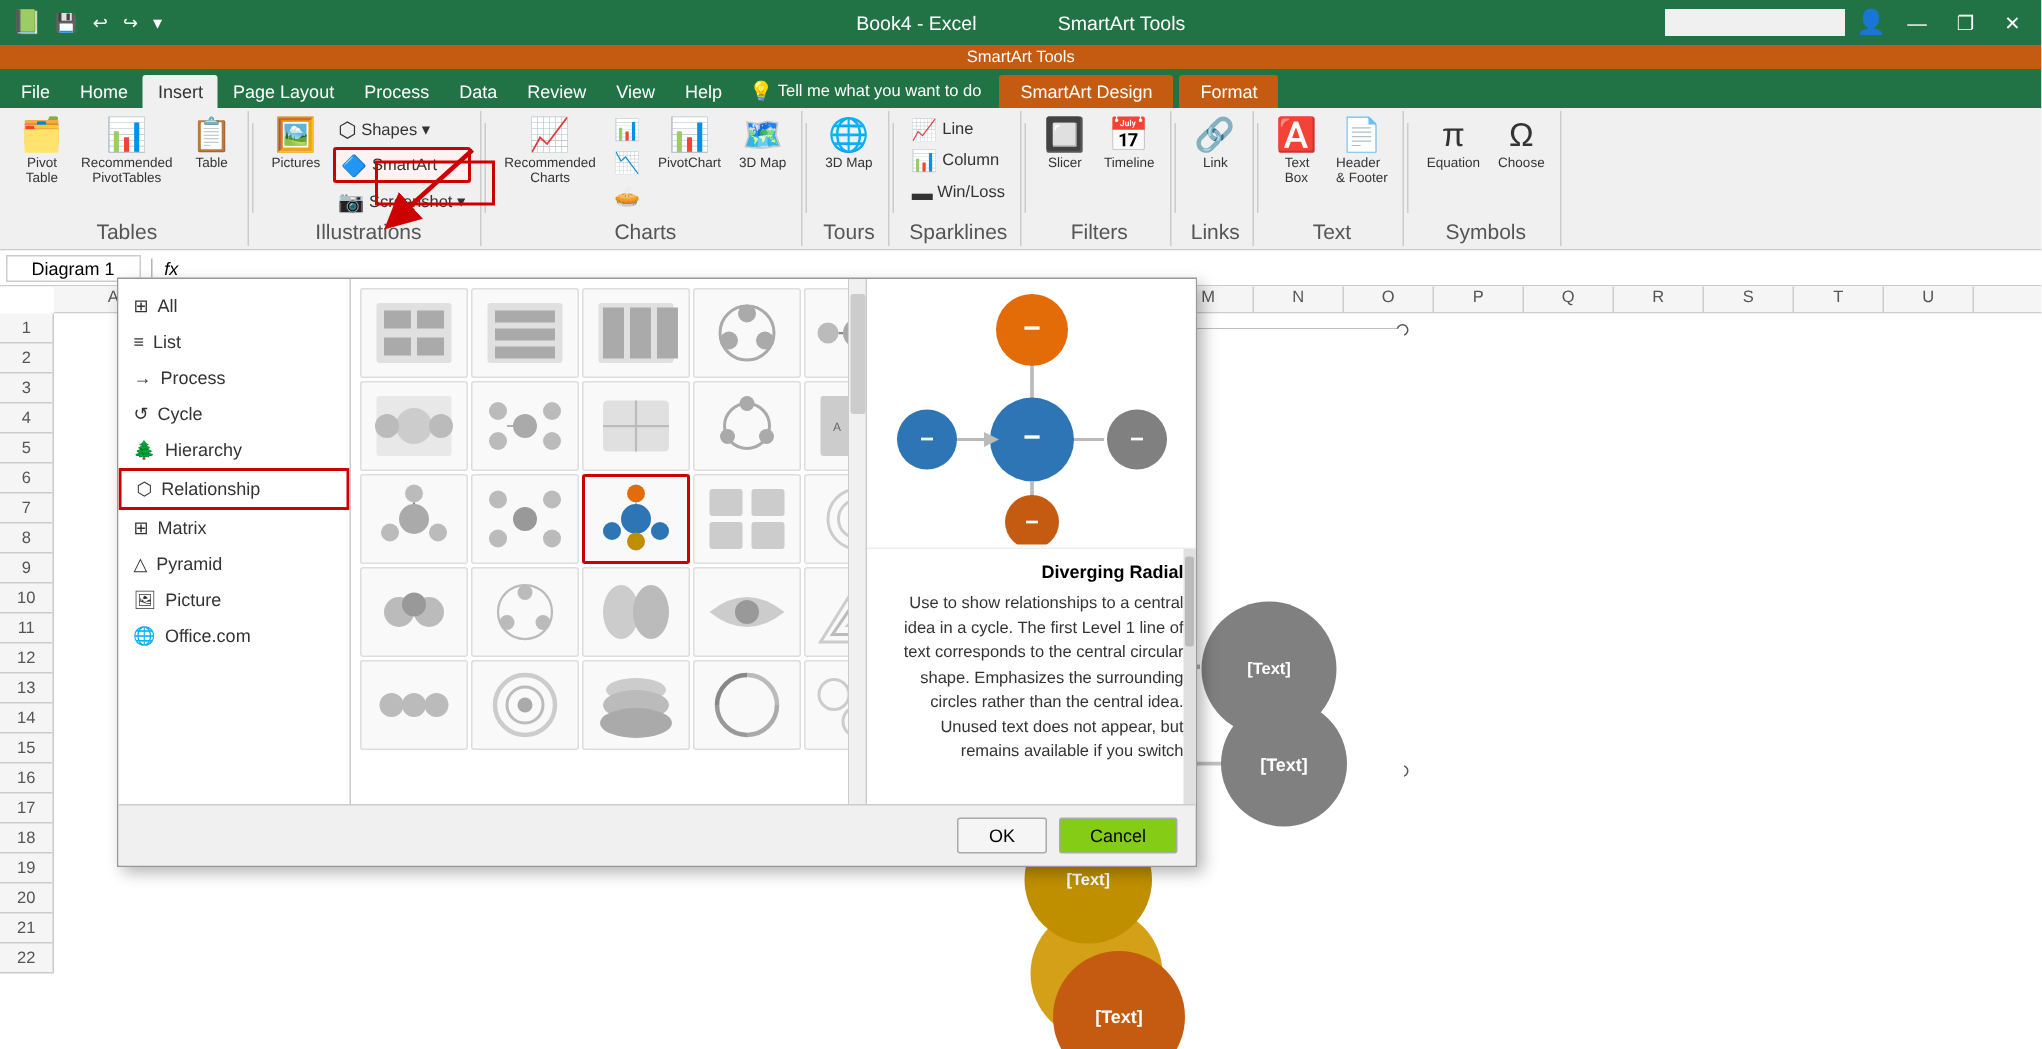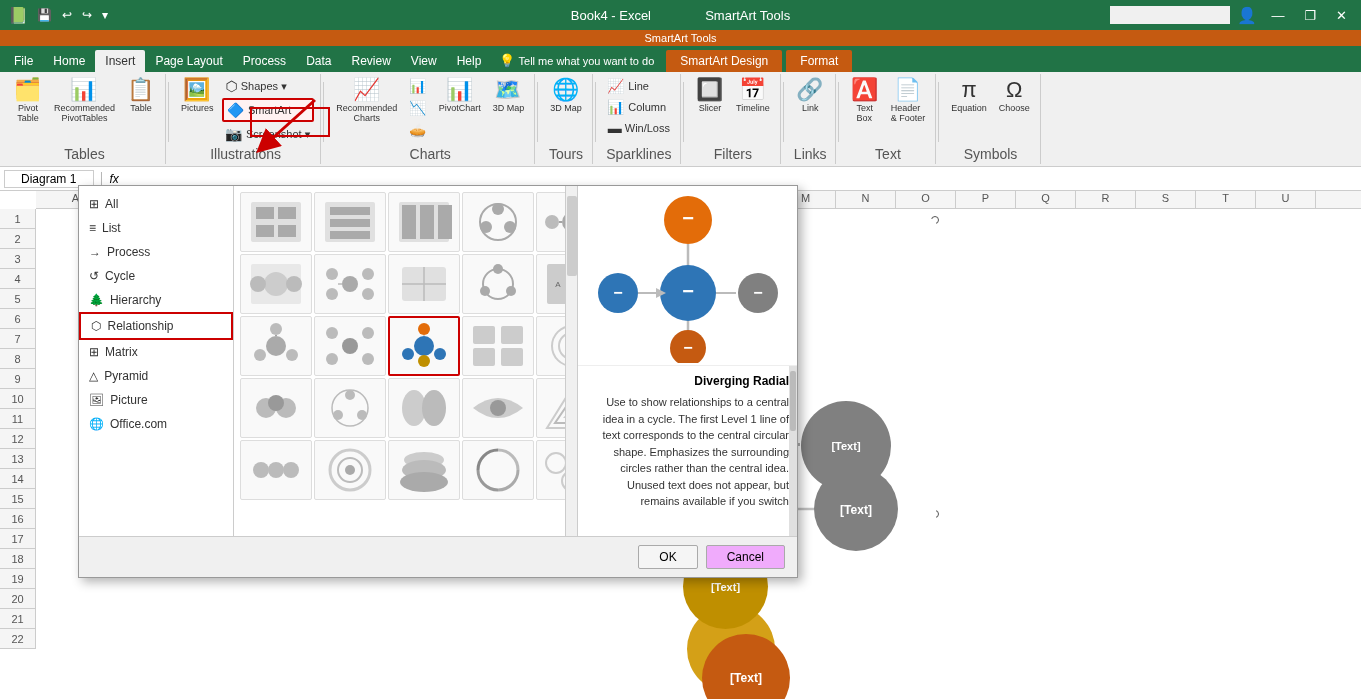--- a/index.html
+++ b/index.html
@@ -268,21 +268,21 @@
       display: flex;
       justify-content: flex-end;
       gap: 8px;
       border-top: 1px solid #ccc;
     }
     .dialog-btn {
       padding: 4px 20px;
       font-size: 12px;
       cursor: pointer;
       border: 1px solid #aaa;
-      background: #f0abfc;
+      background: #84cc16;
       border-radius: 2px;
     }
     .dialog-btn.primary { background: #f5f5f5; }
 
     
     .dialog-scroll {
       width: 12px;
       background: #f0f0f0;
       border-left: 1px solid #ccc;
     }

